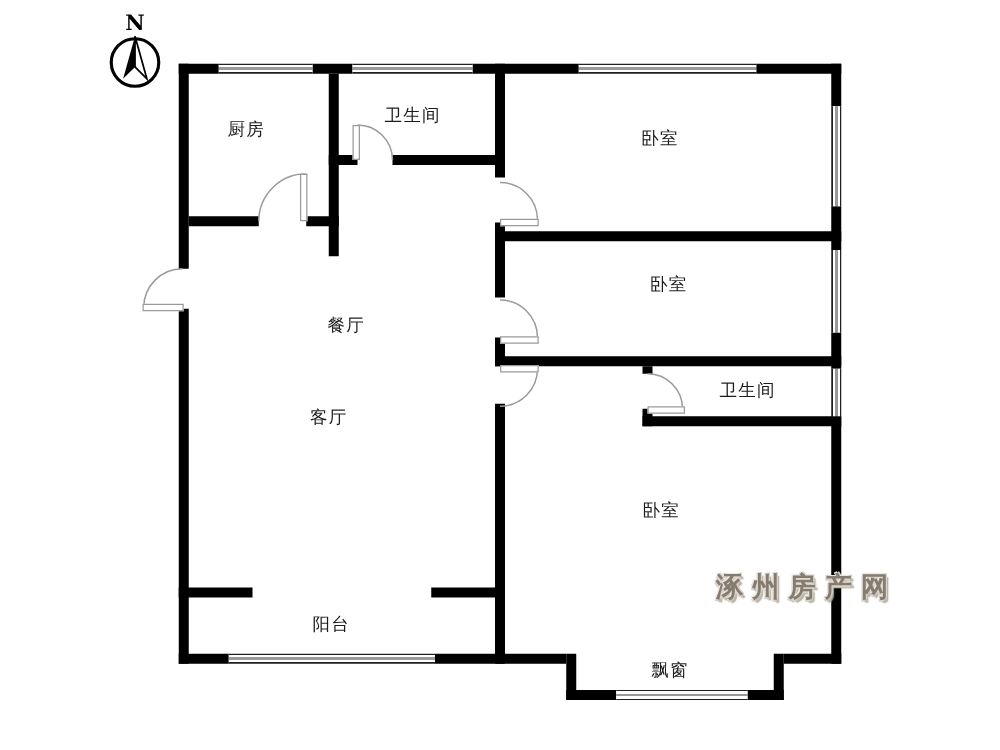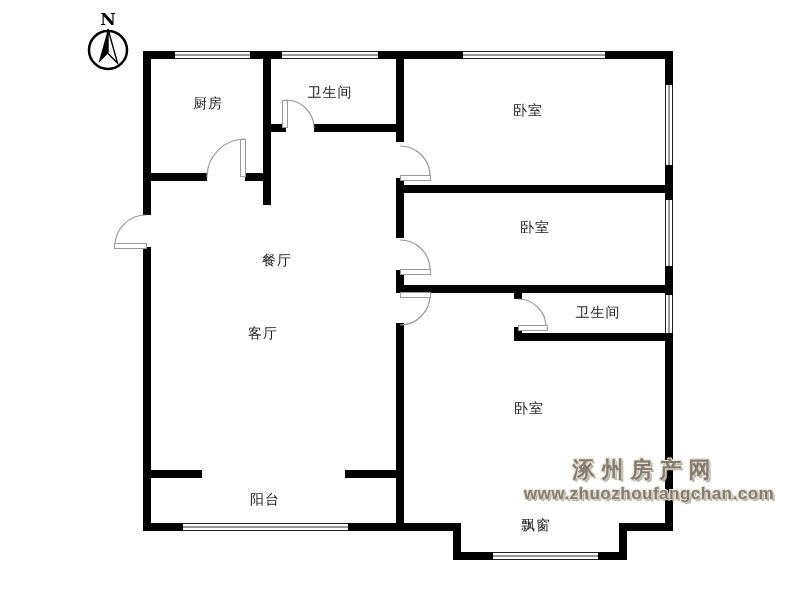--- a/index.html
+++ b/index.html
@@ -11,21 +11,21 @@
   .winv{position:absolute;width:8px;
         background:linear-gradient(to right,#1f1f1f 0 1px,#fff 1px 3px,#9a9a9a 3px 5px,#fff 5px 7px,#1f1f1f 7px 8px);}
   .leaf{position:absolute;background:#fff;border:1px solid #9a9a9a;box-sizing:border-box;}
   .room-label{position:absolute;transform:translate(-50%,-50%);font-size:14px;color:#1c1c1c;
               letter-spacing:1px;white-space:nowrap;}
   .north-n{position:absolute;left:108px;top:19px;transform:translate(-50%,-50%);
            font-family:"DejaVu Serif","Liberation Serif",serif;font-weight:bold;font-size:17px;color:#000;}
   svg.overlay{position:absolute;left:0;top:0;pointer-events:none;}
   .wm{position:absolute;transform:translate(-50%,-50%);font-weight:bold;white-space:nowrap;
       color:#867c6e;
-      text-shadow:-1px -1px 0 #e9e6e1,1px -1px 0 #d8d4cc,-1px 1px 0 #d8d4cc,1px 1px 0 #c4beb3,2px 2px 1px #b3ac9f;}
+      text-shadow:-1px -1px 0 #e9e6e1,1px -1px 0 #d8d4cc,-1px 1px 0 #d8d4cc,1px 1px 0 #c4beb3,2px 2px 1px #b3ac9f;font-family:Liberation Serif, serif;}
   .wm1{left:645px;top:470px;font-size:22px;letter-spacing:7px;}
   .wm2{left:649px;top:494px;font-size:17px;letter-spacing:0.5px;}
 </style>
 </head>
 <body>
 
 <div id="stage">
 
   <div class="wall" style="left:143px;top:51px;width:32px;height:8px"></div>
   <div class="wall" style="left:250px;top:51px;width:32px;height:8px"></div>
@@ -100,27 +100,26 @@
   <div class="leaf" style="left:114px;top:243px;width:33px;height:6px"></div>
   <div class="leaf" style="left:240px;top:139px;width:6px;height:38px"></div>
   <div class="leaf" style="left:282px;top:100px;width:6px;height:28px"></div>
   <div class="leaf" style="left:400px;top:175px;width:31px;height:6px"></div>
   <div class="leaf" style="left:400px;top:269px;width:31px;height:6px"></div>
   <div class="leaf" style="left:400px;top:292px;width:31px;height:6px"></div>
   <div class="leaf" style="left:518px;top:325px;width:30px;height:6px"></div>
 
   <div class="north-n">N</div>
 
-  <div class="room-label" style="left:208px;top:104px">厨房</div>
+  <div class="room-label" style="left:197px;top:104px">厨房</div>
   <div class="room-label" style="left:330px;top:93px">卫生间</div>
   <div class="room-label" style="left:528px;top:111px">卧室</div>
   <div class="room-label" style="left:535px;top:228px">卧室</div>
   <div class="room-label" style="left:598px;top:313px">卫生间</div>
   <div class="room-label" style="left:529px;top:409px">卧室</div>
   <div class="room-label" style="left:277px;top:261px">餐厅</div>
   <div class="room-label" style="left:263px;top:334px">客厅</div>
   <div class="room-label" style="left:265px;top:500px">阳台</div>
-  <div class="room-label" style="left:536px;top:526px">飘窗</div>
+  <div class="room-label" style="left:536px;top:537px">飘窗</div>
 
   <div class="wm wm1">涿州房产网</div>
-  <div class="wm wm2">www.zhuozhoufangchan.com</div>
 
 </div>
 
 </body></html>

